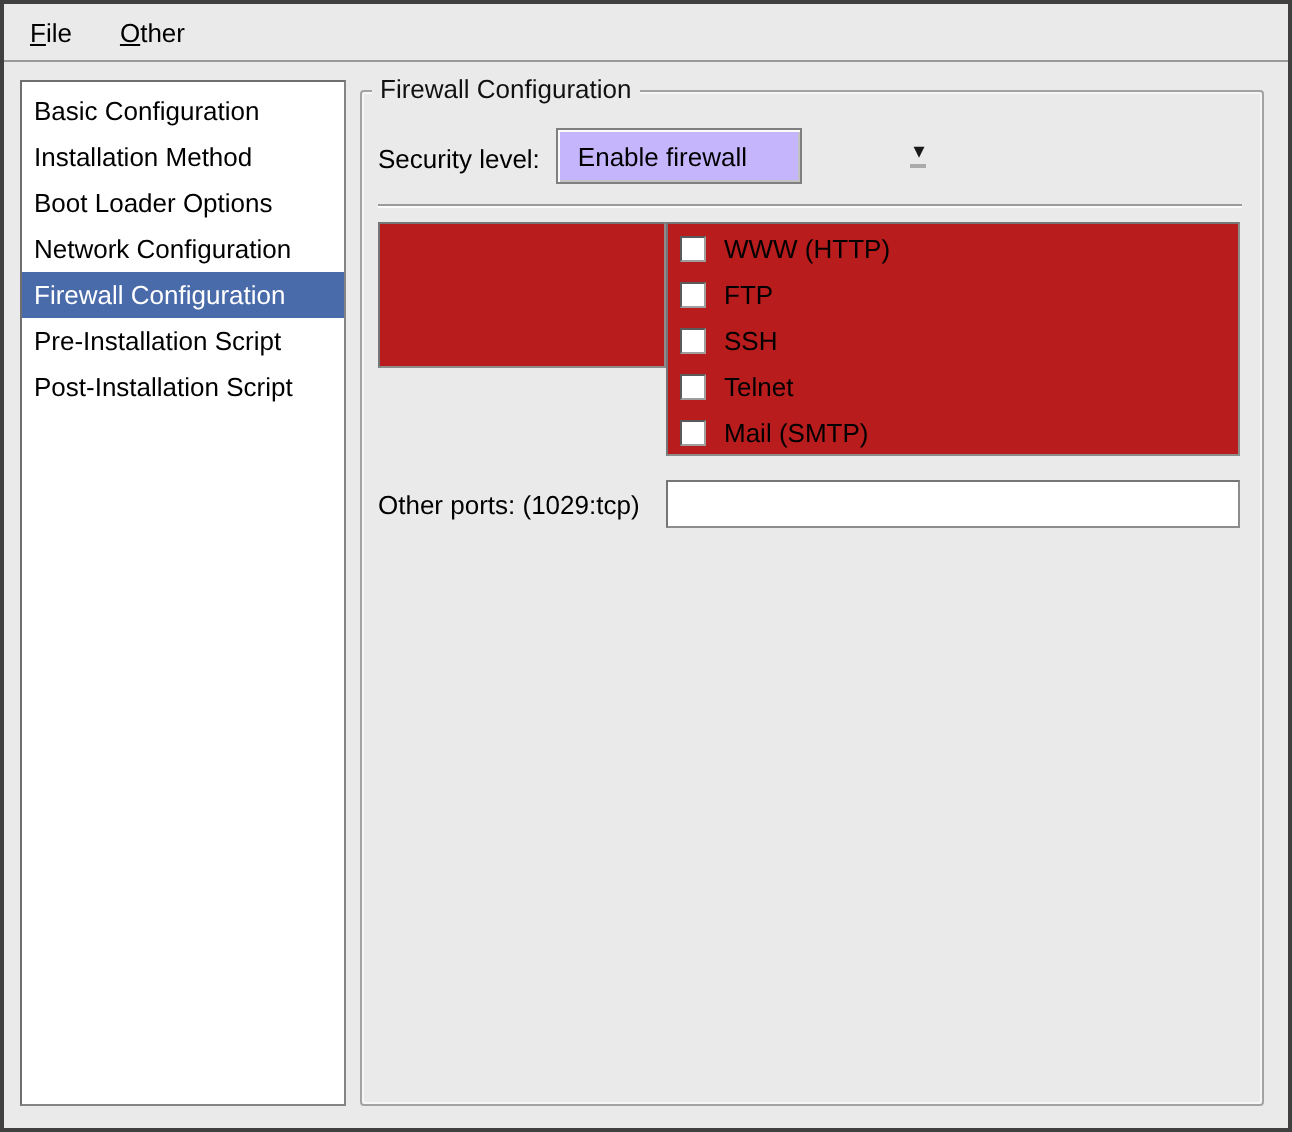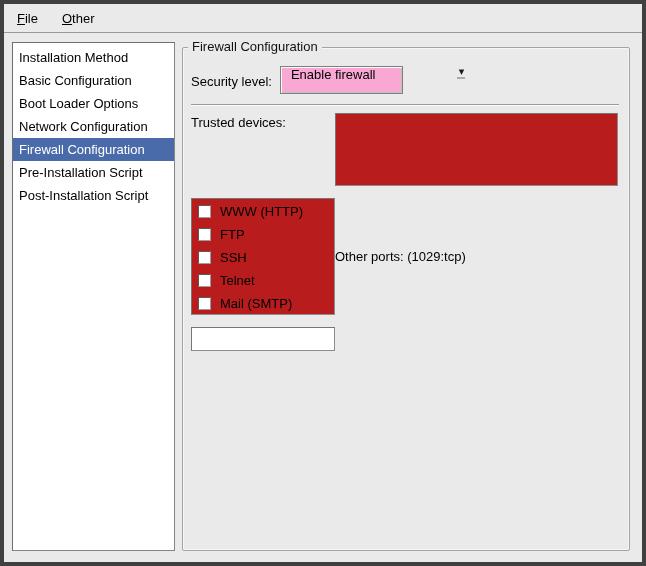--- a/index.html
+++ b/index.html
@@ -5,21 +5,21 @@
   * { margin: 0; padding: 0; box-sizing: border-box; }
   html, body { background: #ffffff; }
   body {
     font-family: "Liberation Sans", "DejaVu Sans", sans-serif;
     font-size: 13px;
     color: #000000;
   }
   .window {
     width: 646px;
     height: 566px;
-    border: 4px solid #404040;
+    border: 2px solid #404040;
     background: #eaeaea;
     overflow: hidden;
   }
   
   .menubar {
     height: 29px;
     display: flex;
     align-items: center;
     gap: 20px;
     padding: 0 11px;
@@ -83,22 +83,22 @@
   .row-security {
     display: flex;
     align-items: center;
     gap: 8px;
     margin: 2px 0 10px 0;
   }
   .combo {
     width: 123px;
     height: 28px;
     display: flex;
-    align-items: flex-start;
-    background: #f9a8d4;
+    align-items: center;
+    background: #c4b5fd;
     border: 1px solid #7f7f7f;
     box-shadow: inset 1px 1px 0 #fbfbfb, inset -1px -1px 0 #c2c2c2;
     cursor: default;
     gap: 36px;
   }
   .combo-text {
     flex: 1;
     padding: 0 10px;
     white-space: nowrap;
   }
@@ -185,22 +185,22 @@
 <div class="window">
 
   <div class="menubar">
     <span class="menu-item">File</span>
     <span class="menu-item">Other</span>
   </div>
 
   <div class="main">
 
     <div class="sidebar">
+      <div class="side-item">Basic Configuration</div>
       <div class="side-item">Installation Method</div>
-      <div class="side-item">Basic Configuration</div>
       <div class="side-item">Boot Loader Options</div>
       <div class="side-item">Network Configuration</div>
       <div class="side-item selected">Firewall Configuration</div>
       <div class="side-item">Pre-Installation Script</div>
       <div class="side-item">Post-Installation Script</div>
     </div>
 
     <div class="frame">
       <span class="frame-title">Firewall Configuration</span>
 
@@ -213,21 +213,20 @@
             <span class="arr">▾</span>
             <span class="bar"></span>
           </span>
         </div>
       </div>
 
       <div class="hsep"></div>
 
       <div class="form-grid">
 
-        <span class="field-label">Trusted devices:</span>
         <div class="panel-box devices-box"></div>
 
         <div class="panel-box services-box">
           <div class="service-row">
             <span class="checkbox"></span>
             <span>WWW (HTTP)</span>
           </div>
           <div class="service-row">
             <span class="checkbox"></span>
             <span>FTP</span>

